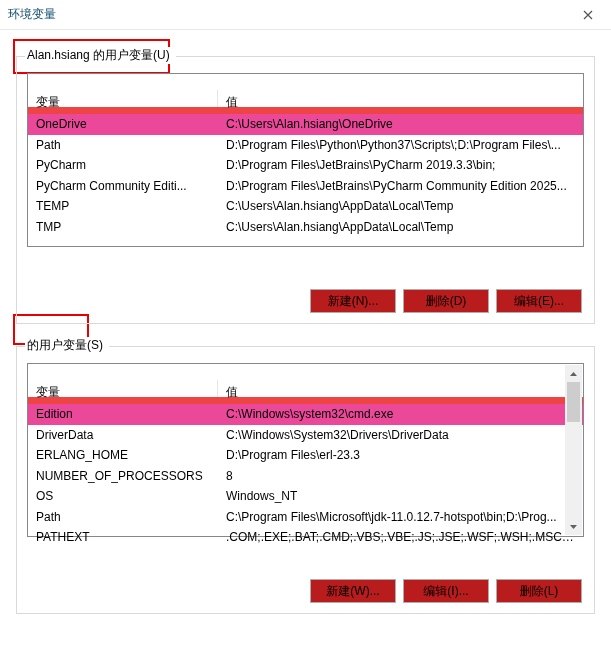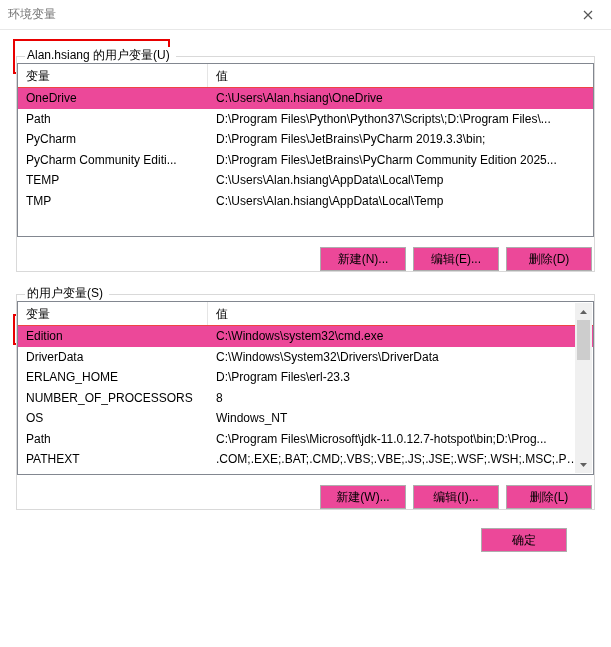--- a/index.html
+++ b/index.html
@@ -1,41 +1,41 @@
 <!DOCTYPE html>
 <html><head>
 <meta charset="utf-8">
 <style>
 * { box-sizing: border-box; margin: 0; padding: 0; font-family: "Microsoft YaHei", "Segoe UI", Tahoma, sans-serif; font-size: 12px; }
 body { background: #fff; width: 611px; height: 647px; overflow: hidden; color: #000; }
 .titlebar { height: 30px; display: flex; align-items: center; padding: 0 8px; border-bottom: 1px solid #e8e8e8; position: relative; }
-.titlebar .title { color: #737373; }
+.titlebar .title { color: #0c4a6e; }
 .titlebar .close { position: absolute; right: 8px; top: 5px; width: 30px; height: 20px; display: flex; align-items: center; justify-content: center; color: #888; cursor: pointer; }
 .content { padding: 12px 16px 0 16px; }
-.group { border: 1px solid #d9d9d9; position: relative; margin-top: 14px; }
+.group { border: 1px solid #d9d9d9; position: relative; margin-top: 14px; padding: 10px; }
 .group-legend { position: absolute; top: -10px; left: 8px; background: #fff; padding: 0 6px 0 2px; }
 .highlight-box { position: absolute; border: 2px solid #e80000; pointer-events: none; }
 .hl1 { left: 13px; top: 39px; width: 157px; height: 35px; }
 .hl2 { left: 13px; top: 314px; width: 76px; height: 31px; }
 .table-wrap { border: 1px solid #828790; margin-top: 6px; position: relative; background: #fff; }
-.table-head { display: flex; height: 24px; border-bottom: 1px solid #ef4444; }
+.table-head { display: flex; height: 24px; border-bottom: 7px solid #ef4444; margin-top: 16px; }
 .th { padding: 4px 8px; background: #fff; border-right: 1px solid #e5e5e5; }
 .th:last-child { border-right: none; }
 .col-var { width: 190px; flex: 0 0 190px; }
 .col-val { flex: 1; }
 .col-val-sys { flex: 1; padding-right: 18px; }
 .rows { }
 .row { display: flex; height: 20.5px; align-items: center; }
 .row.sel { background: #ec4899; }
 .cell { padding: 2px 8px; white-space: nowrap; overflow: hidden; text-overflow: ellipsis; }
 .scrollbar-v { position: absolute; right: 1px; top: 1px; bottom: 1px; width: 17px; background: #f0f0f0; }
 .sb-btn { height: 17px; background: #f0f0f0; display: flex; align-items: center; justify-content: center; color: #606060; font-size: 8px; }
 .sb-thumb { position: absolute; left: 2px; right: 2px; top: 17px; height: 40px; background: #cdcdcd; }
 .btn-row { display: flex; justify-content: flex-end; gap: 7px; margin-top: 10px; padding-right: 2px; }
-.btn { width: 86px; height: 24px; border: 1px solid #adadad; background: #ec4899; display: flex; align-items: center; justify-content: center; cursor: pointer; }
+.btn { width: 86px; height: 24px; border: 1px solid #adadad; background: #b91c1c; display: flex; align-items: center; justify-content: center; cursor: pointer; margin-top: 32px; }
 .footer { display: flex; justify-content: flex-end; gap: 6px; padding: 18px 28px 0 0; }
 .user-table-wrap { height: 174px; }
 .sys-table-wrap { height: 174px; }
 </style>
 </head>
 <body>
 
 <div class="titlebar">
   <span class="title">环境变量</span>
   <div class="close">
@@ -81,22 +81,22 @@
         </div>
         <div class="row">
           <div class="cell col-var">TMP</div>
           <div class="cell col-val">C:\Users\Alan.hsiang\AppData\Local\Temp</div>
         </div>
       </div>
     </div>
 
     <div class="btn-row">
       <div class="btn">新建(N)...</div>
+      <div class="btn">删除(D)</div>
       <div class="btn">编辑(E)...</div>
-      <div class="btn">删除(D)</div>
     </div>
   </div>
 
   <div class="group" style="margin-top:22px;">
     <div class="group-legend">的用户变量(S)</div>
 
     <div class="table-wrap sys-table-wrap">
       <div class="table-head">
         <div class="th col-var">变量</div>
         <div class="th col-val-sys" style="flex:1;">值</div>

